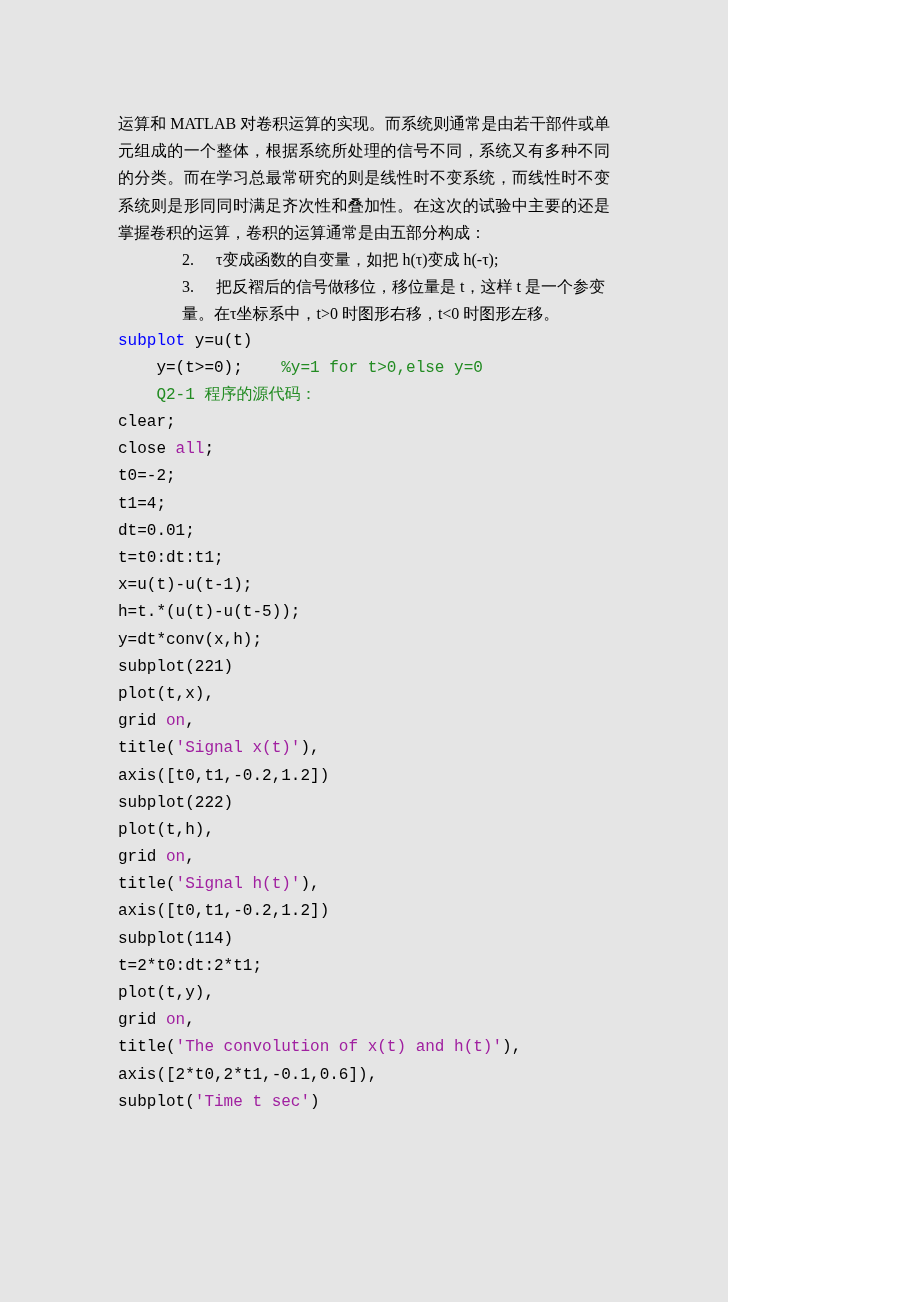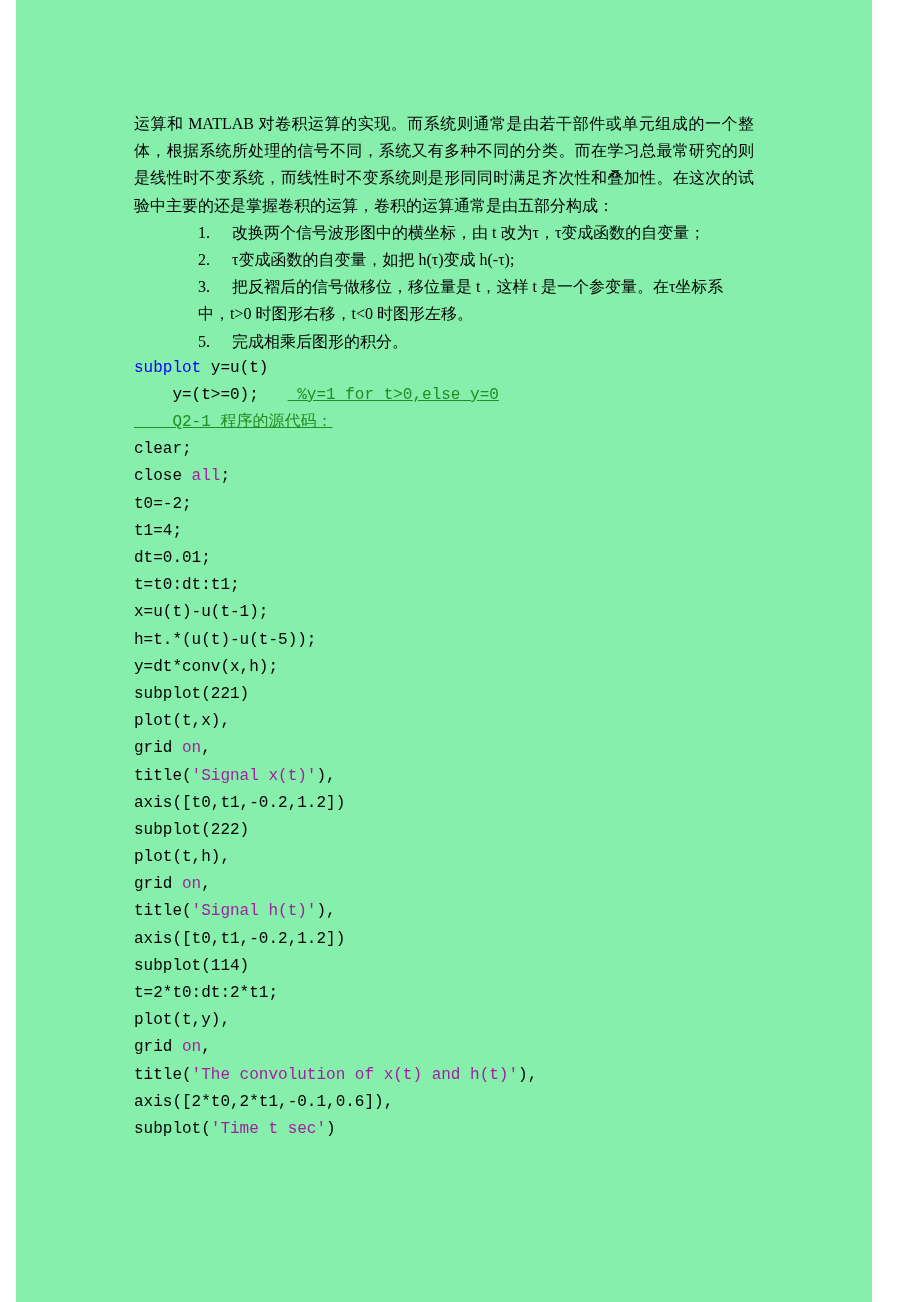--- a/index.html
+++ b/index.html
@@ -5,26 +5,25 @@
   body {
     margin: 0;
     padding: 0;
     background: #fff;
     font-family: "SimSun", "宋体", serif;
     font-size: 16px;
     line-height: 1.7;
     color: #000;
   }
   .page {
-    width: 856px;
+    width: 728px;
     min-height: 1302px;
     padding: 110px 118px 60px 118px;
     box-sizing: border-box;
-    background: #86efac;
-    margin-left: 16px;
+    background: #e5e5e5;
   }
   .para {
     margin: 0;
     text-align: justify;
   }
   .list {
     margin: 0;
     padding-left: 64px;
   }
   .list-item {
@@ -39,34 +38,32 @@
   }
   .code-block {
     font-family: "Courier New", monospace;
     white-space: pre;
     line-height: 1.7;
     font-size: 16px;
     margin: 0;
   }
   .blue { color: #0000ff; }
   .purple { color: #a020a0; }
-  .green { color: #228b22; text-decoration: underline; }
+  .green { color: #228b22; }
 </style>
 </head>
 <body>
 
 <div class="page">
 
   <p class="para">运算和 MATLAB 对卷积运算的实现。而系统则通常是由若干部件或单元组成的一个整体，根据系统所处理的信号不同，系统又有多种不同的分类。而在学习总最常研究的则是线性时不变系统，而线性时不变系统则是形同同时满足齐次性和叠加性。在这次的试验中主要的还是掌握卷积的运算，卷积的运算通常是由五部分构成：</p>
 
   <div class="list">
-    <p class="list-item"><span class="num">1.</span><span>改换两个信号波形图中的横坐标，由 t 改为τ，τ变成函数的自变量；</span></p>
     <p class="list-item"><span class="num">2.</span><span>τ变成函数的自变量，如把 h(τ)变成 h(-τ);</span></p>
     <p class="list-item"><span class="num">3.</span><span>把反褶后的信号做移位，移位量是 t，这样 t 是一个参变量。在τ坐标系中，t&gt;0 时图形右移，t&lt;0 时图形左移。</span></p>
-    <p class="list-item"><span class="num">5.</span><span>完成相乘后图形的积分。</span></p>
   </div>
 
 
   <pre class="code-block"><span class="blue">subplot</span><span> y=u(t)</span>
 <span>    y=(t&gt;=0);   </span><span class="green"> %y=1 for t&gt;0,else y=0</span>
 <span class="green">    Q2-1 程序的源代码：</span>
 <span>clear;</span>
 <span>close </span><span class="purple">all</span><span>;</span>
 <span>t0=-2;</span>
 <span>t1=4;</span>

